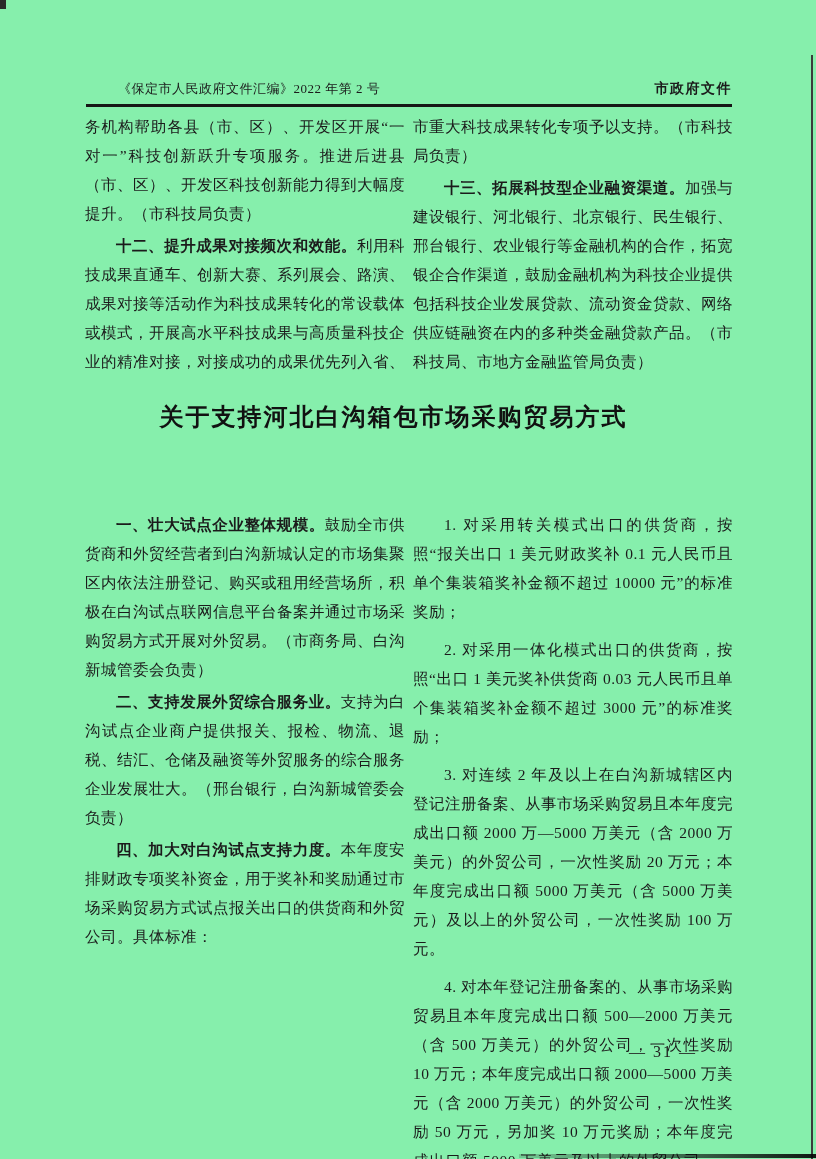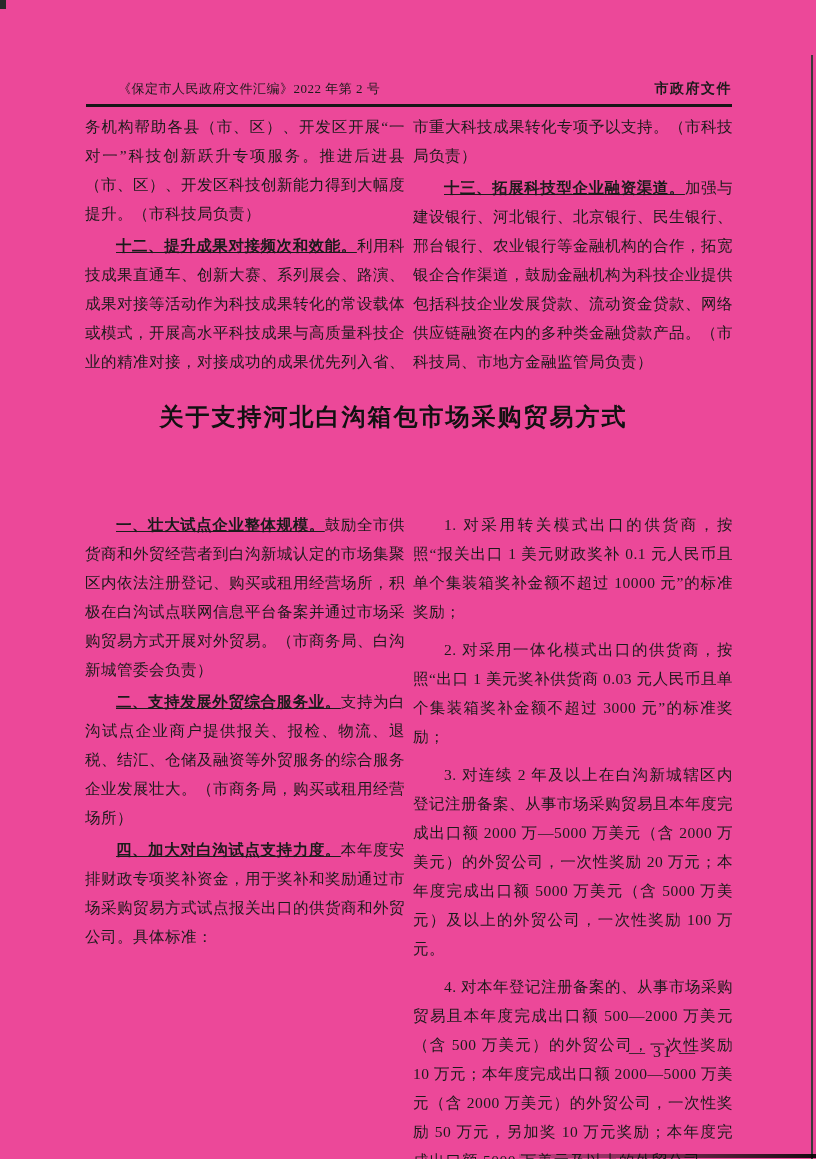--- a/index.html
+++ b/index.html
@@ -1,38 +1,38 @@
 <!DOCTYPE html>
 <html><head>
 <meta charset="utf-8">
 <style>
   * { margin:0; padding:0; box-sizing:border-box; }
   html,body { background:#ffffff; }
   .page {
     position:relative;
     width:816px; height:1159px;
-    background:#ec4899;
+    background:#86efac;
     font-family:"Liberation Serif","DejaVu Serif",serif;
     color:#1b1b1b;
     overflow:hidden;
   }
   .header {
     position:absolute; left:86px; top:80px; width:646px;
     display:flex; justify-content:space-between; align-items:flex-end;
     padding-bottom:6px;
     border-bottom:3px solid #161616;
   }
   .header-left { font-size:13px; letter-spacing:0.5px; padding-left:32px; }
   .header-right { font-size:14px; font-weight:bold; letter-spacing:1.5px; }
 
   .cols { position:absolute; left:85px; width:656px; display:flex; gap:8px; }
   .col { width:320px; font-size:15.5px; line-height:29px; text-align:justify; letter-spacing:0.5px; }
   .col p { text-indent:2em; margin-bottom:3px; }
   .col p.no-indent { text-indent:0; }
-  .lead { font-weight:bold;text-decoration:underline; }
+  .lead { font-weight:bold; }
 
   #section1 { top:112px; }
   #section2 { top:510px; }
   #section2 .col-right p { margin-bottom:9px; }
 
   .doc-title {
     position:absolute; left:0; top:398px; width:723px;
     text-align:center; font-weight:bold;
     font-size:24px; line-height:39px; letter-spacing:2px;
     color:#111;
@@ -81,21 +81,21 @@
 
   <div class="doc-title">
     <div>关于支持河北白沟箱包市场采购贸易方式</div>
   </div>
 
   <div class="cols" id="section2">
     <div class="col">
 
         <p><span class="lead">一、壮大试点企业整体规模。</span><span>鼓励全市供货商和外贸经营者到白沟新城认定的市场集聚区内依法注册登记、购买或租用经营场所，积极在白沟试点联网信息平台备案并通过市场采购贸易方式开展对外贸易。（市商务局、白沟新城管委会负责）</span></p>
 
-        <p><span class="lead">二、支持发展外贸综合服务业。</span><span>支持为白沟试点企业商户提供报关、报检、物流、退税、结汇、仓储及融资等外贸服务的综合服务企业发展壮大。（市商务局，购买或租用经营场所）</span></p>
+        <p><span class="lead">二、支持发展外贸综合服务业。</span><span>支持为白沟试点企业商户提供报关、报检、物流、退税、结汇、仓储及融资等外贸服务的综合服务企业发展壮大。（邢台银行，白沟新城管委会负责）</span></p>
 
 
         <p><span class="lead">四、加大对白沟试点支持力度。</span><span>本年度安排财政专项奖补资金，用于奖补和奖励通过市场采购贸易方式试点报关出口的供货商和外贸公司。具体标准：</span></p>
       </div>
     <div class="col col-right">
 
         <p><span>1. 对采用转关模式出口的供货商，按照“报关出口 1 美元财政奖补 0.1 元人民币且单个集装箱奖补金额不超过 10000 元”的标准奖励；</span></p>
 
         <p><span>2. 对采用一体化模式出口的供货商，按照“出口 1 美元奖补供货商 0.03 元人民币且单个集装箱奖补金额不超过 3000 元”的标准奖励；</span></p>
 

